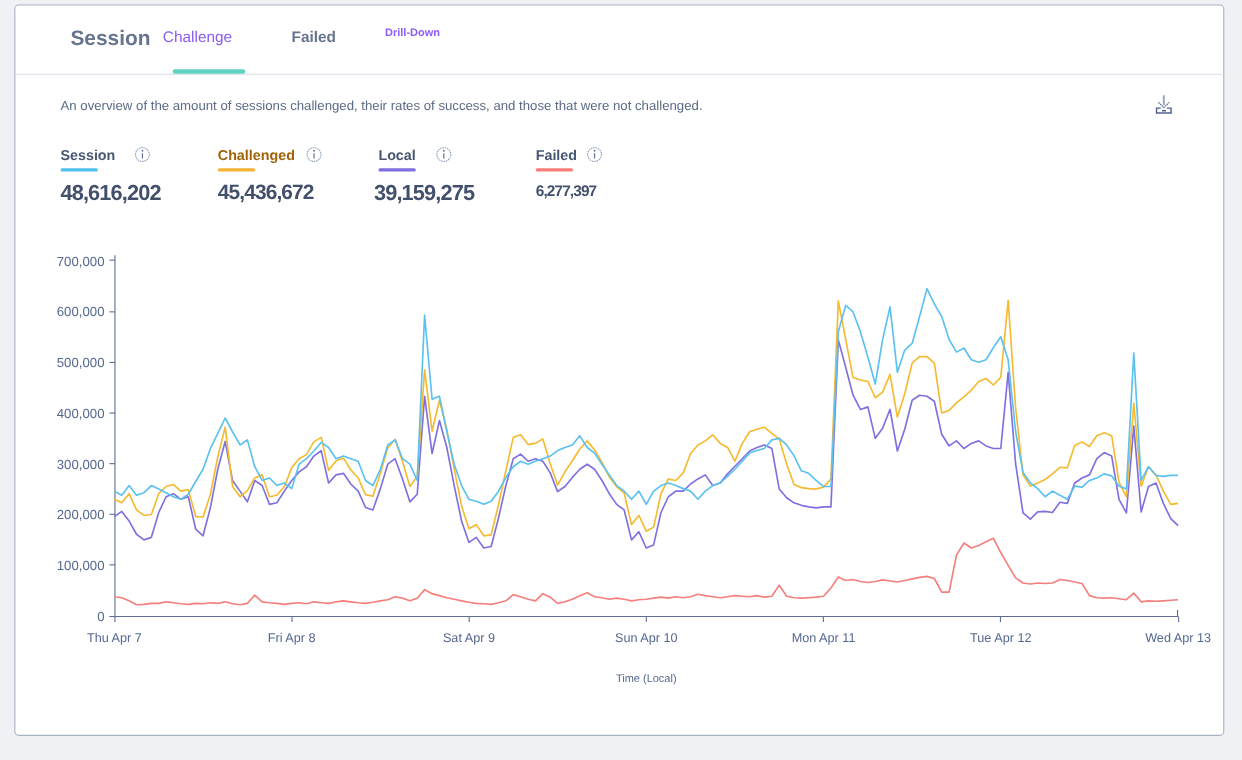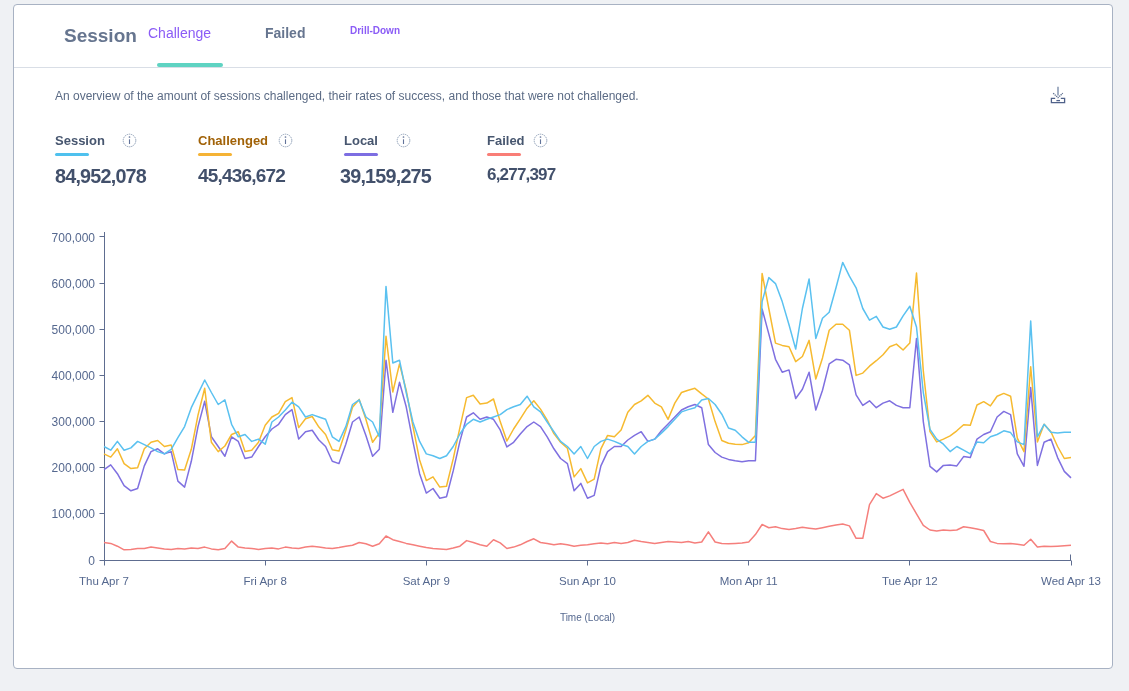--- a/index.html
+++ b/index.html
@@ -18,21 +18,21 @@
     <path d="M1055.2 98.3 H1051.4 V102.7 H1064.6 V98.3 H1060.8" stroke="#50628a" stroke-width="1.3" fill="none"></path>
     <line x1="1056.4" y1="100.6" x2="1060" y2="100.6" stroke="#50628a" stroke-width="1.3"></line>
   </svg>
 <div style="position:absolute;left:55px;top:133px;font-size:13px;font-weight:700;color:#47566f">Session</div>
 <svg style="position:absolute;left:122px;top:133px" width="15" height="15" viewBox="0 0 15 15">
     <circle cx="7.5" cy="7.5" r="6.3" fill="none" stroke="#8fa0b8" stroke-width="1" stroke-dasharray="1.45,0.72"></circle>
     <line x1="7.5" y1="6.3" x2="7.5" y2="11" stroke="#62739a" stroke-width="1.1"></line>
     <circle cx="7.5" cy="4" r="0.85" fill="#64759a"></circle>
   </svg>
 <div style="position:absolute;left:55px;top:152.5px;width:34px;height:3.5px;border-radius:2px;background:#4fc1ee"></div>
-<div style="position:absolute;left:55px;top:165.2px;font-size:19.8px;font-weight:700;color:#42506b;letter-spacing:-0.8px">84,952,078</div>
+<div style="position:absolute;left:55px;top:165.2px;font-size:19.8px;font-weight:700;color:#42506b;letter-spacing:-0.8px">48,616,202</div>
 <div style="position:absolute;left:198px;top:133px;font-size:13px;font-weight:700;color:#a16207">Challenged</div>
 <svg style="position:absolute;left:278px;top:133px" width="15" height="15" viewBox="0 0 15 15">
     <circle cx="7.5" cy="7.5" r="6.3" fill="none" stroke="#8fa0b8" stroke-width="1" stroke-dasharray="1.45,0.72"></circle>
     <line x1="7.5" y1="6.3" x2="7.5" y2="11" stroke="#62739a" stroke-width="1.1"></line>
     <circle cx="7.5" cy="4" r="0.85" fill="#64759a"></circle>
   </svg>
 <div style="position:absolute;left:198px;top:152.5px;width:34px;height:3.5px;border-radius:2px;background:#f5b335"></div>
 <div style="position:absolute;left:198px;top:165.2px;font-size:19px;font-weight:700;color:#42506b;letter-spacing:-0.8px">45,436,672</div>
 <div style="position:absolute;left:344px;top:133px;font-size:13px;font-weight:700;color:#47566f">Local</div>
 <svg style="position:absolute;left:396px;top:133px" width="15" height="15" viewBox="0 0 15 15">
@@ -42,21 +42,21 @@
   </svg>
 <div style="position:absolute;left:344px;top:152.5px;width:34px;height:3.5px;border-radius:2px;background:#7d6ee2"></div>
 <div style="position:absolute;left:340px;top:165.2px;font-size:19.8px;font-weight:700;color:#42506b;letter-spacing:-0.8px">39,159,275</div>
 <div style="position:absolute;left:487px;top:133px;font-size:13px;font-weight:700;color:#47566f">Failed</div>
 <svg style="position:absolute;left:533px;top:133px" width="15" height="15" viewBox="0 0 15 15">
     <circle cx="7.5" cy="7.5" r="6.3" fill="none" stroke="#8fa0b8" stroke-width="1" stroke-dasharray="1.45,0.72"></circle>
     <line x1="7.5" y1="6.3" x2="7.5" y2="11" stroke="#62739a" stroke-width="1.1"></line>
     <circle cx="7.5" cy="4" r="0.85" fill="#64759a"></circle>
   </svg>
 <div style="position:absolute;left:487px;top:152.5px;width:34px;height:3.5px;border-radius:2px;background:#f97e77"></div>
-<div style="position:absolute;left:487px;top:165.2px;font-size:17px;font-weight:700;color:#42506b;letter-spacing:-0.8px">6,277,397</div>
+<div style="position:absolute;left:487px;top:165.2px;font-size:14px;font-weight:700;color:#42506b;letter-spacing:-0.8px">6,277,397</div>
 <svg width="1129" height="691" viewBox="0 0 1129 691" style="position:absolute;left:0;top:0" font-family="Liberation Sans, sans-serif">
 <line x1="104.5" y1="232" x2="104.5" y2="561" stroke="#5e6d90" stroke-width="1"></line>
 <line x1="104.5" y1="560.5" x2="1071" y2="560.5" stroke="#5e6d90" stroke-width="1"></line>
 <line x1="1070.5" y1="560.5" x2="1070.5" y2="554.5" stroke="#5e6d90" stroke-width="1"></line>
 <line x1="99.5" y1="560.5" x2="104.5" y2="560.5" stroke="#5e6d90" stroke-width="1"></line>
     <line x1="99.5" y1="513.5" x2="104.5" y2="513.5" stroke="#5e6d90" stroke-width="1"></line>
     <line x1="99.5" y1="467.5" x2="104.5" y2="467.5" stroke="#5e6d90" stroke-width="1"></line>
     <line x1="99.5" y1="421.5" x2="104.5" y2="421.5" stroke="#5e6d90" stroke-width="1"></line>
     <line x1="99.5" y1="375.5" x2="104.5" y2="375.5" stroke="#5e6d90" stroke-width="1"></line>
     <line x1="99.5" y1="329.5" x2="104.5" y2="329.5" stroke="#5e6d90" stroke-width="1"></line>

